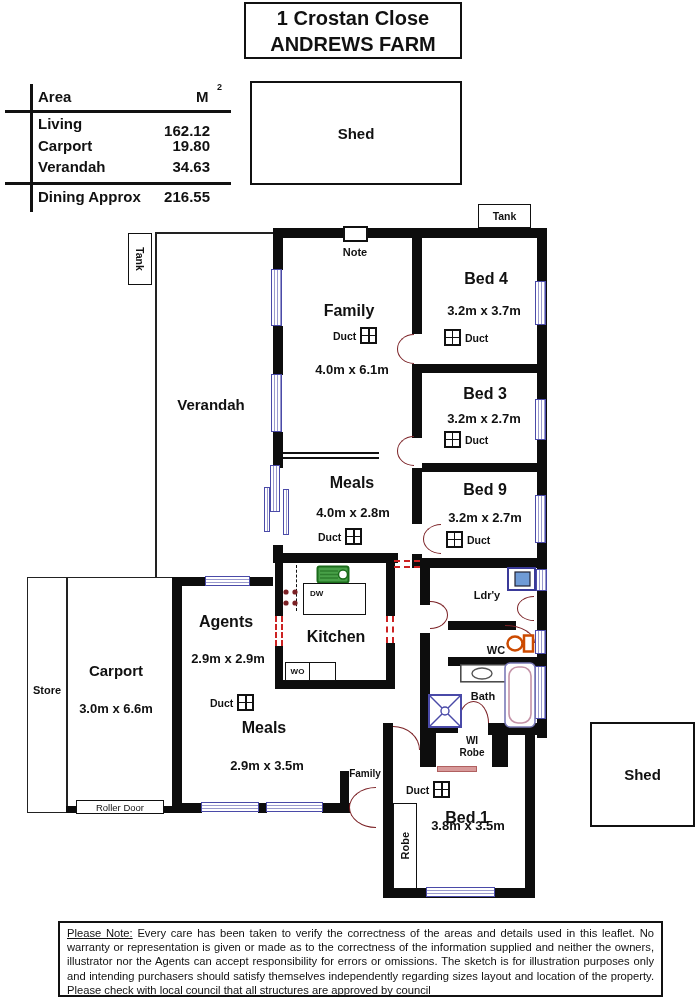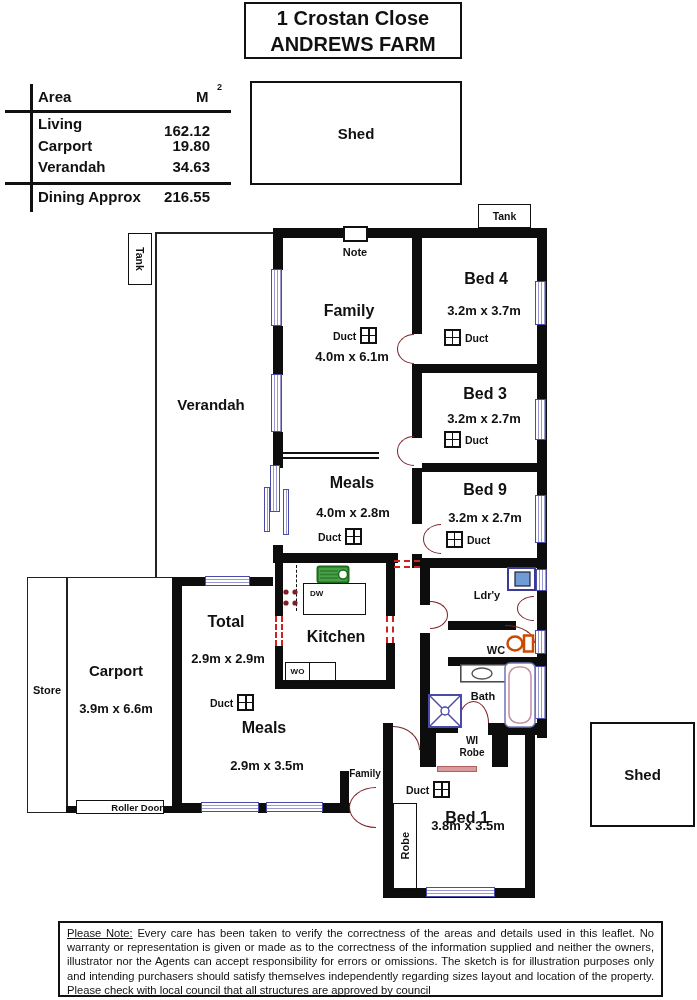--- a/index.html
+++ b/index.html
@@ -198,56 +198,56 @@
   <svg class="abs" style="left:428px;top:694px" width="34" height="34">
     <rect x="1" y="1" width="32" height="32" fill="#fff" stroke="#4a4aa8" stroke-width="2"></rect>
     <line x1="2" y1="2" x2="32" y2="32" stroke="#4a4aa8" stroke-width="1.4"></line>
     <line x1="32" y1="2" x2="2" y2="32" stroke="#4a4aa8" stroke-width="1.4"></line>
     <circle cx="17" cy="17" r="4" fill="#fff" stroke="#4a4aa8" stroke-width="1.4"></circle>
   </svg>
   <div class="abs" style="left:437px;top:766px;width:38px;height:4px;background:#d89a9a;border:1px solid #b06060"></div>
   <div class="thinbox" style="left:393px;top:803px;width:24px;height:86px;display:flex;align-items:center;justify-content:center">
     <span class="vtext-up" style="font-weight:bold;font-size:11px">Robe</span>
   </div>
-  <div class="thinbox" style="left:76px;top:800px;width:88px;height:14px;display:flex;align-items:center;justify-content:flex-end;font-weight:bold;font-size:9.5px">
+  <div class="thinbox" style="left:76px;top:800px;width:88px;height:14px;display:flex;align-items:center;justify-content:center;font-weight:normal;font-size:9.5px">
     <span>Roller Door</span>
   </div>
 
   <div class="small-label" style="left:330px;top:246px;width:50px">Note</div>
 
   <div class="room-name" style="left:299px;top:302px;width:100px">Family</div>
   <div class="duct-row" style="left:333px;top:327px">
     <span>Duct</span>
     <span class="duct-ico"></span>
   </div>
-  <div class="dims" style="left:292px;top:349px;width:120px">4.0m x 6.1m</div>
+  <div class="dims" style="left:292px;top:362px;width:120px">4.0m x 6.1m</div>
 
   <div class="room-name" style="left:161px;top:396px;width:100px;font-size:15px">Verandah</div>
 
   <div class="room-name" style="left:302px;top:474px;width:100px">Meals</div>
   <div class="dims" style="left:293px;top:505px;width:120px">4.0m x 2.8m</div>
   <div class="duct-row" style="left:318px;top:528px">
     <span>Duct</span>
     <span class="duct-ico"></span>
   </div>
 
-  <div class="room-name" style="left:176px;top:613px;width:100px">Total</div>
+  <div class="room-name" style="left:176px;top:613px;width:100px">Agents</div>
   <div class="dims" style="left:168px;top:651px;width:120px">2.9m x 2.9m</div>
   <div class="duct-row" style="left:210px;top:694px">
     <span>Duct</span>
     <span class="duct-ico"></span>
   </div>
 
   <div class="room-name" style="left:286px;top:628px;width:100px">Kitchen</div>
 
   <div class="room-name" style="left:214px;top:719px;width:100px">Meals</div>
   <div class="dims" style="left:207px;top:758px;width:120px">2.9m x 3.5m</div>
 
   <div class="room-name" style="left:66px;top:662px;width:100px;font-size:15px">Carport</div>
-  <div class="dims" style="left:56px;top:701px;width:120px">3.9m x 6.6m</div>
+  <div class="dims" style="left:56px;top:701px;width:120px">3.0m x 6.6m</div>
   <div class="small-label" style="left:27px;top:684px;width:40px">Store</div>
 
   <div class="room-name" style="left:436px;top:270px;width:100px">Bed 4</div>
   <div class="dims" style="left:424px;top:303px;width:120px">3.2m x 3.7m</div>
   <div class="duct-row" style="left:444px;top:329px">
     <span class="duct-ico"></span>
     <span>Duct</span>
   </div>
 
   <div class="room-name" style="left:435px;top:385px;width:100px">Bed 3</div>

